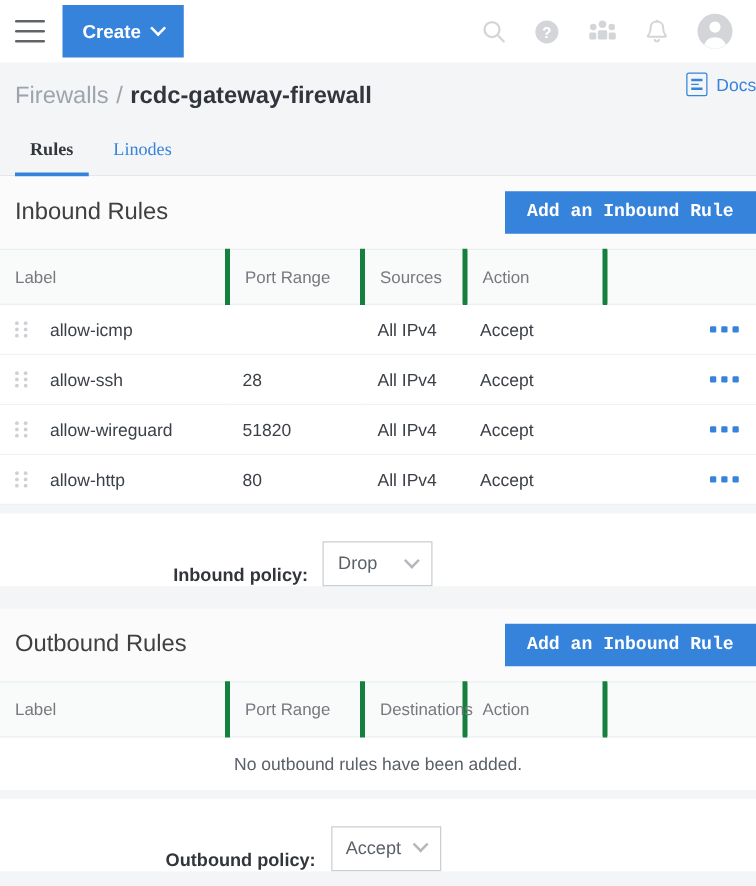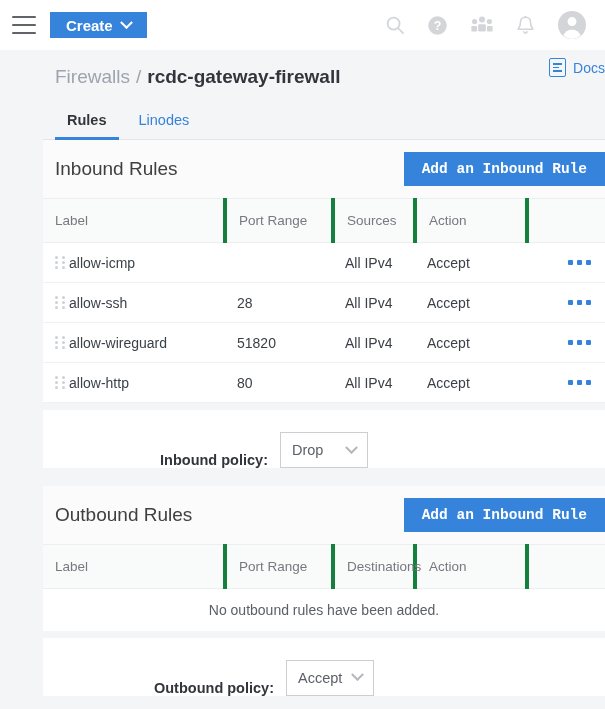--- a/index.html
+++ b/index.html
@@ -18,35 +18,35 @@
     padding: 0 12px;
   }
   .hamburger {
     width: 24px; height: 18px; margin-right: 14px;
     display: flex; flex-direction: column; justify-content: space-between;
     cursor: pointer;
   }
   .hamburger span { display: block; height: 2px; background: #606469; border-radius: 1px; }
   .create-btn {
     background: #3683dc; color: #fff; border: none;
-    height: 26px; padding: 0 16px;
+    height: 42px; padding: 0 16px;
     font-size: 15px; font-weight: 700;
     display: flex; align-items: center; gap: 9px;
     cursor: pointer; font-family: inherit;
   }
   .create-btn .chev {
     width: 9px; height: 9px; border-right: 2px solid #fff; border-bottom: 2px solid #fff;
     transform: rotate(45deg) translate(-2px,-2px);
   }
   .topbar-spacer { flex: 1; }
   .topicons { display: flex; align-items: center; gap: 22px; padding-right: 6px; }
   .ticon { cursor: pointer; display: flex; align-items: center; justify-content: center; }
 
   
-  .page { background: #f4f5f7; margin-left: 43px; }
+  .page { background: #f4f5f7; }
   .crumbrow {
     display: flex; align-items: baseline;
     padding: 16px 12px 0 12px; position: relative;
   }
   .crumb-parent { font-size: 19px; color: #9ea4ae; font-weight: 400; }
   .crumb-sep { font-size: 19px; color: #9ea4ae; margin: 0 6px; }
   .crumb-current { font-size: 19px; color: #32363c; font-weight: 700; }
   .docs {
     position: absolute; right: 0px; top: 8px;
     display: flex; align-items: center; gap: 7px;
@@ -60,21 +60,21 @@
   .doc-ic i:nth-child(2) { width: 70%; }
 
   
   .tabs {
     display: flex; gap: 8px; padding: 0 12px;
     margin-top: 14px; border-bottom: 1px solid #e3e5e8;
   }
   .tab {
     padding: 10px 12px 11px 12px; font-size: 14.5px;
     color: #3683dc; cursor: pointer; position: relative; background: none; border: none;
-    font-family: Liberation Sans, sans-serif;
+    font-family: Liberation Serif, serif;
   }
   .tab.active { color: #32363c; font-weight: 700; }
   .tab.active::after {
     content: ""; position: absolute; left: 0; right: 0; bottom: -1px;
     height: 3px; background: #3683dc;
   }
 
   
   .band { height: 18px; background: #f4f5f7; }
   .section { background: #fbfbfb; }
@@ -102,21 +102,21 @@
   tbody td {
     background: #fff; font-size: 14px; color: #3c4147;
     padding: 0 0 0 12px; height: 40px;
     border-bottom: 1px solid #f0f1f3;
   }
   .c-label { width: 182px; }
   .c-port  { width: 108px; }
   .c-src   { width: 82px; }
   .c-act   { width: 112px; }
   .c-menu  { width: auto; }
-  .labelcell { display: flex; align-items: center; gap: 4px; }
+  .labelcell { display: flex; align-items: center; gap: 18px; }
   .grip {
     width: 10px; height: 14px; display: grid;
     grid-template-columns: 3px 3px; grid-template-rows: 3px 3px 3px;
     gap: 2px 4px; cursor: grab; flex: 0 0 auto;
   }
   .grip i { display: block; width: 3px; height: 3px; border-radius: 50%; background: #cdd0d5; }
   .kebab { display: flex; gap: 4px; justify-content: flex-end; padding-right: 14px; cursor: pointer; }
   .kebab i { width: 5px; height: 5px; background: #3683dc; border-radius: 1px; display: block; }
   .empty-row td {
     text-align: center; color: #5b6067; font-size: 14px;

